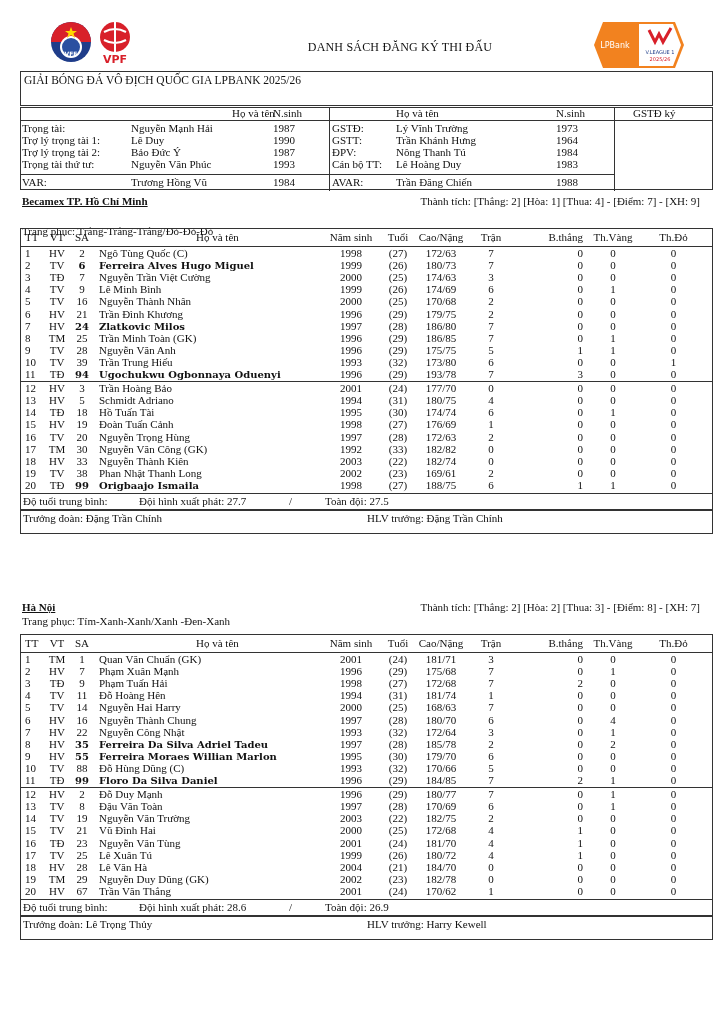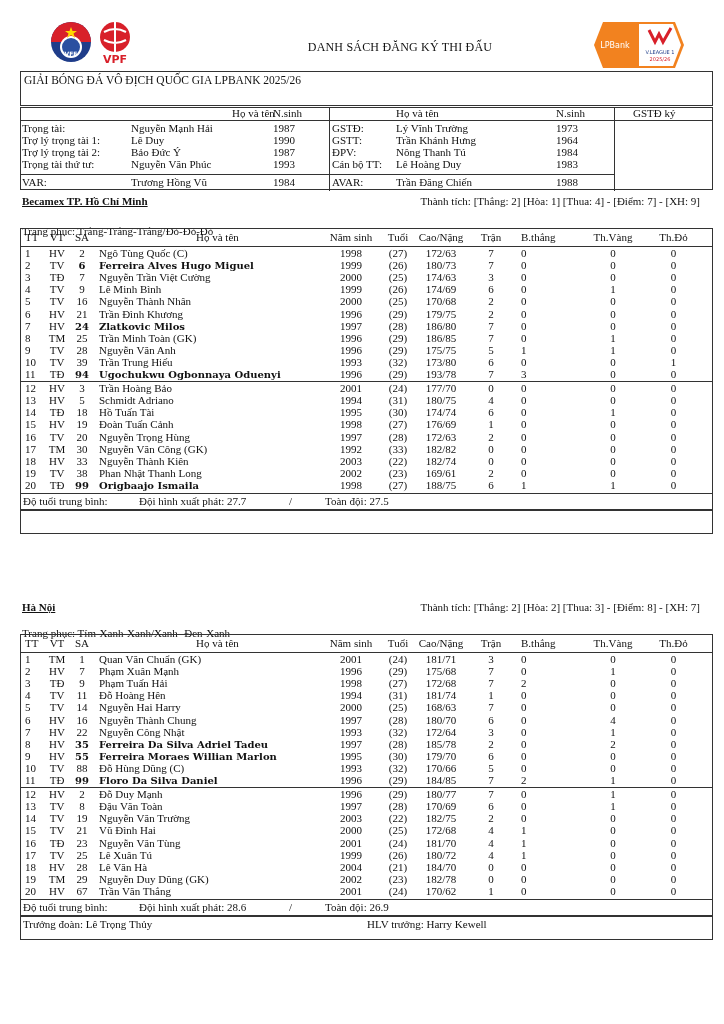--- a/index.html
+++ b/index.html
@@ -23,21 +23,21 @@
   .roster .row{position:absolute;left:0;width:100%;height:13px;font-size:11px;line-height:13px;}
   .roster .row span{position:absolute;white-space:nowrap;}
   .c-tt{left:4px;width:18px;text-align:left;}
   .c-vt{left:24px;width:24px;text-align:center;}
   .c-sa{left:50px;width:22px;text-align:center;}
   .c-name{left:78px;}
   .c-year{left:300px;width:60px;text-align:center;}
   .c-age{left:362px;width:30px;text-align:center;}
   .c-ch{left:394px;width:52px;text-align:center;}
   .c-tran{left:448px;width:44px;text-align:center;}
-  .c-bt{left:500px;width:62px;text-align:left;}
+  .c-bt{left:500px;width:62px;text-align:right;}
   .c-tv{left:567px;width:50px;text-align:center;}
   .c-td{left:620px;width:65px;text-align:center;}
   .bold{font-weight:bold;font-family:"DejaVu Serif",serif;font-size:10px;}
   .hdr-row span{font-size:11px;}
   .sep{position:absolute;left:0;right:0;height:1px;background:#333;}
   .footer-row{position:absolute;left:0;width:100%;font-size:11px;}
 </style>
 </head>
 <body>
 
@@ -401,26 +401,30 @@
       <span class="c-td">0</span>
     </div>
       <div class="sep" style="top:264px;"></div>
       <div class="footer-row" style="top:266px;left:2px;">
     <span>Độ tuổi trung bình:</span>
     <span style="position:absolute;left:116px;white-space:nowrap;">Đội hình xuất phát: 27.7</span>
     <span style="position:absolute;left:266px;">/</span>
     <span style="position:absolute;left:302px;white-space:nowrap;">Toàn đội: 27.5</span>
   </div>
       <div class="sep" style="top:280px;height:2px;"></div>
+      <div class="footer-row" style="top:283px;left:2px;">
+    <span>Trưởng đoàn: Đặng Trần Chính</span>
+    <span style="position:absolute;left:344px;white-space:nowrap;">HLV trưởng: Đặng Trần Chính</span>
+  </div>
     </div>
   </div>
 <div id="team1">
     <span class="team-line team-name" style="top:601px;">Hà Nội</span>
     <span class="record" style="top:601px;">Thành tích: [Thắng: 2] [Hòa: 2] [Thua: 3] - [Điểm: 8] - [XH: 7]</span>
-    <span class="team-line" style="top:615px;margin-top:12px;">Trang phục: Tím-Xanh-Xanh/Xanh -Đen-Xanh</span>
+    <span class="team-line" style="top:615px;">Trang phục: Tím-Xanh-Xanh/Xanh -Đen-Xanh</span>
     <div class="box roster" style="top:634px;height:306px;">
       <div class="row hdr-row" style="top:2px;">
     <span class="c-tt">TT</span>
     <span class="c-vt">VT</span>
     <span class="c-sa">SA</span>
     <span class="c-name" style="left:175px;">Họ và tên</span>
     <span class="c-year">Năm sinh</span>
     <span class="c-age">Tuổi</span>
     <span class="c-ch">Cao/Nặng</span>
     <span class="c-tran">Trận</span>

